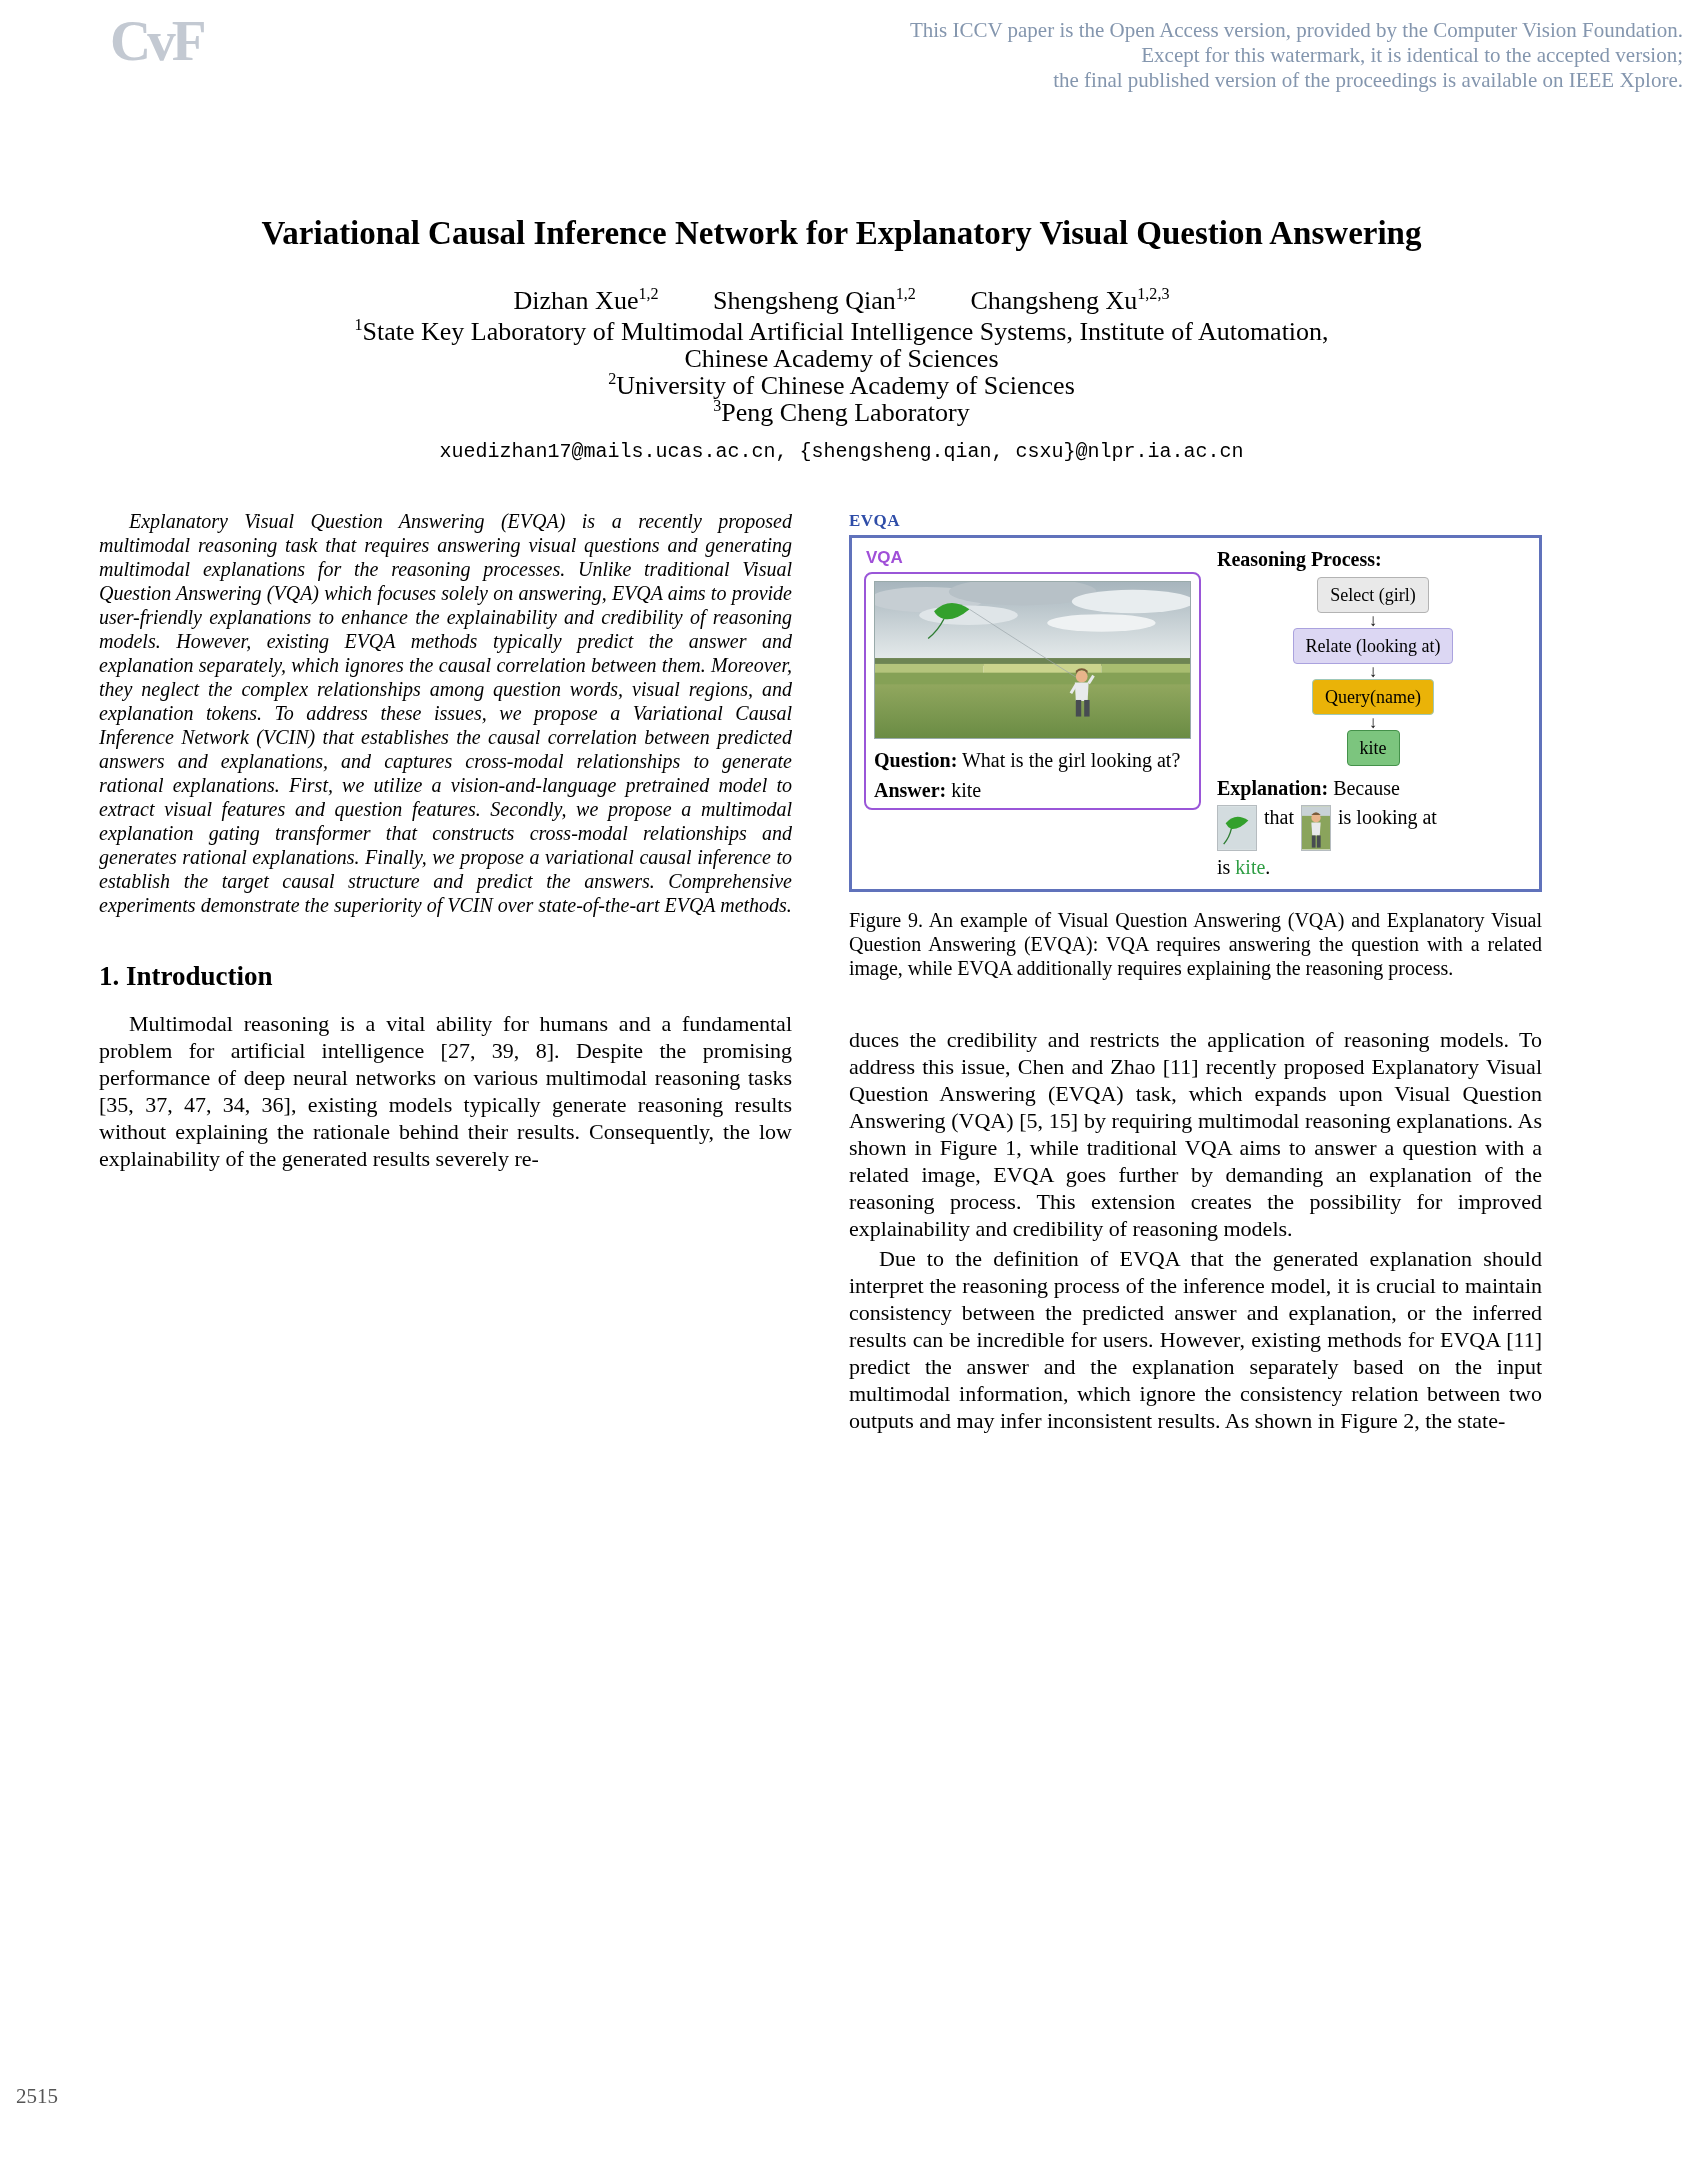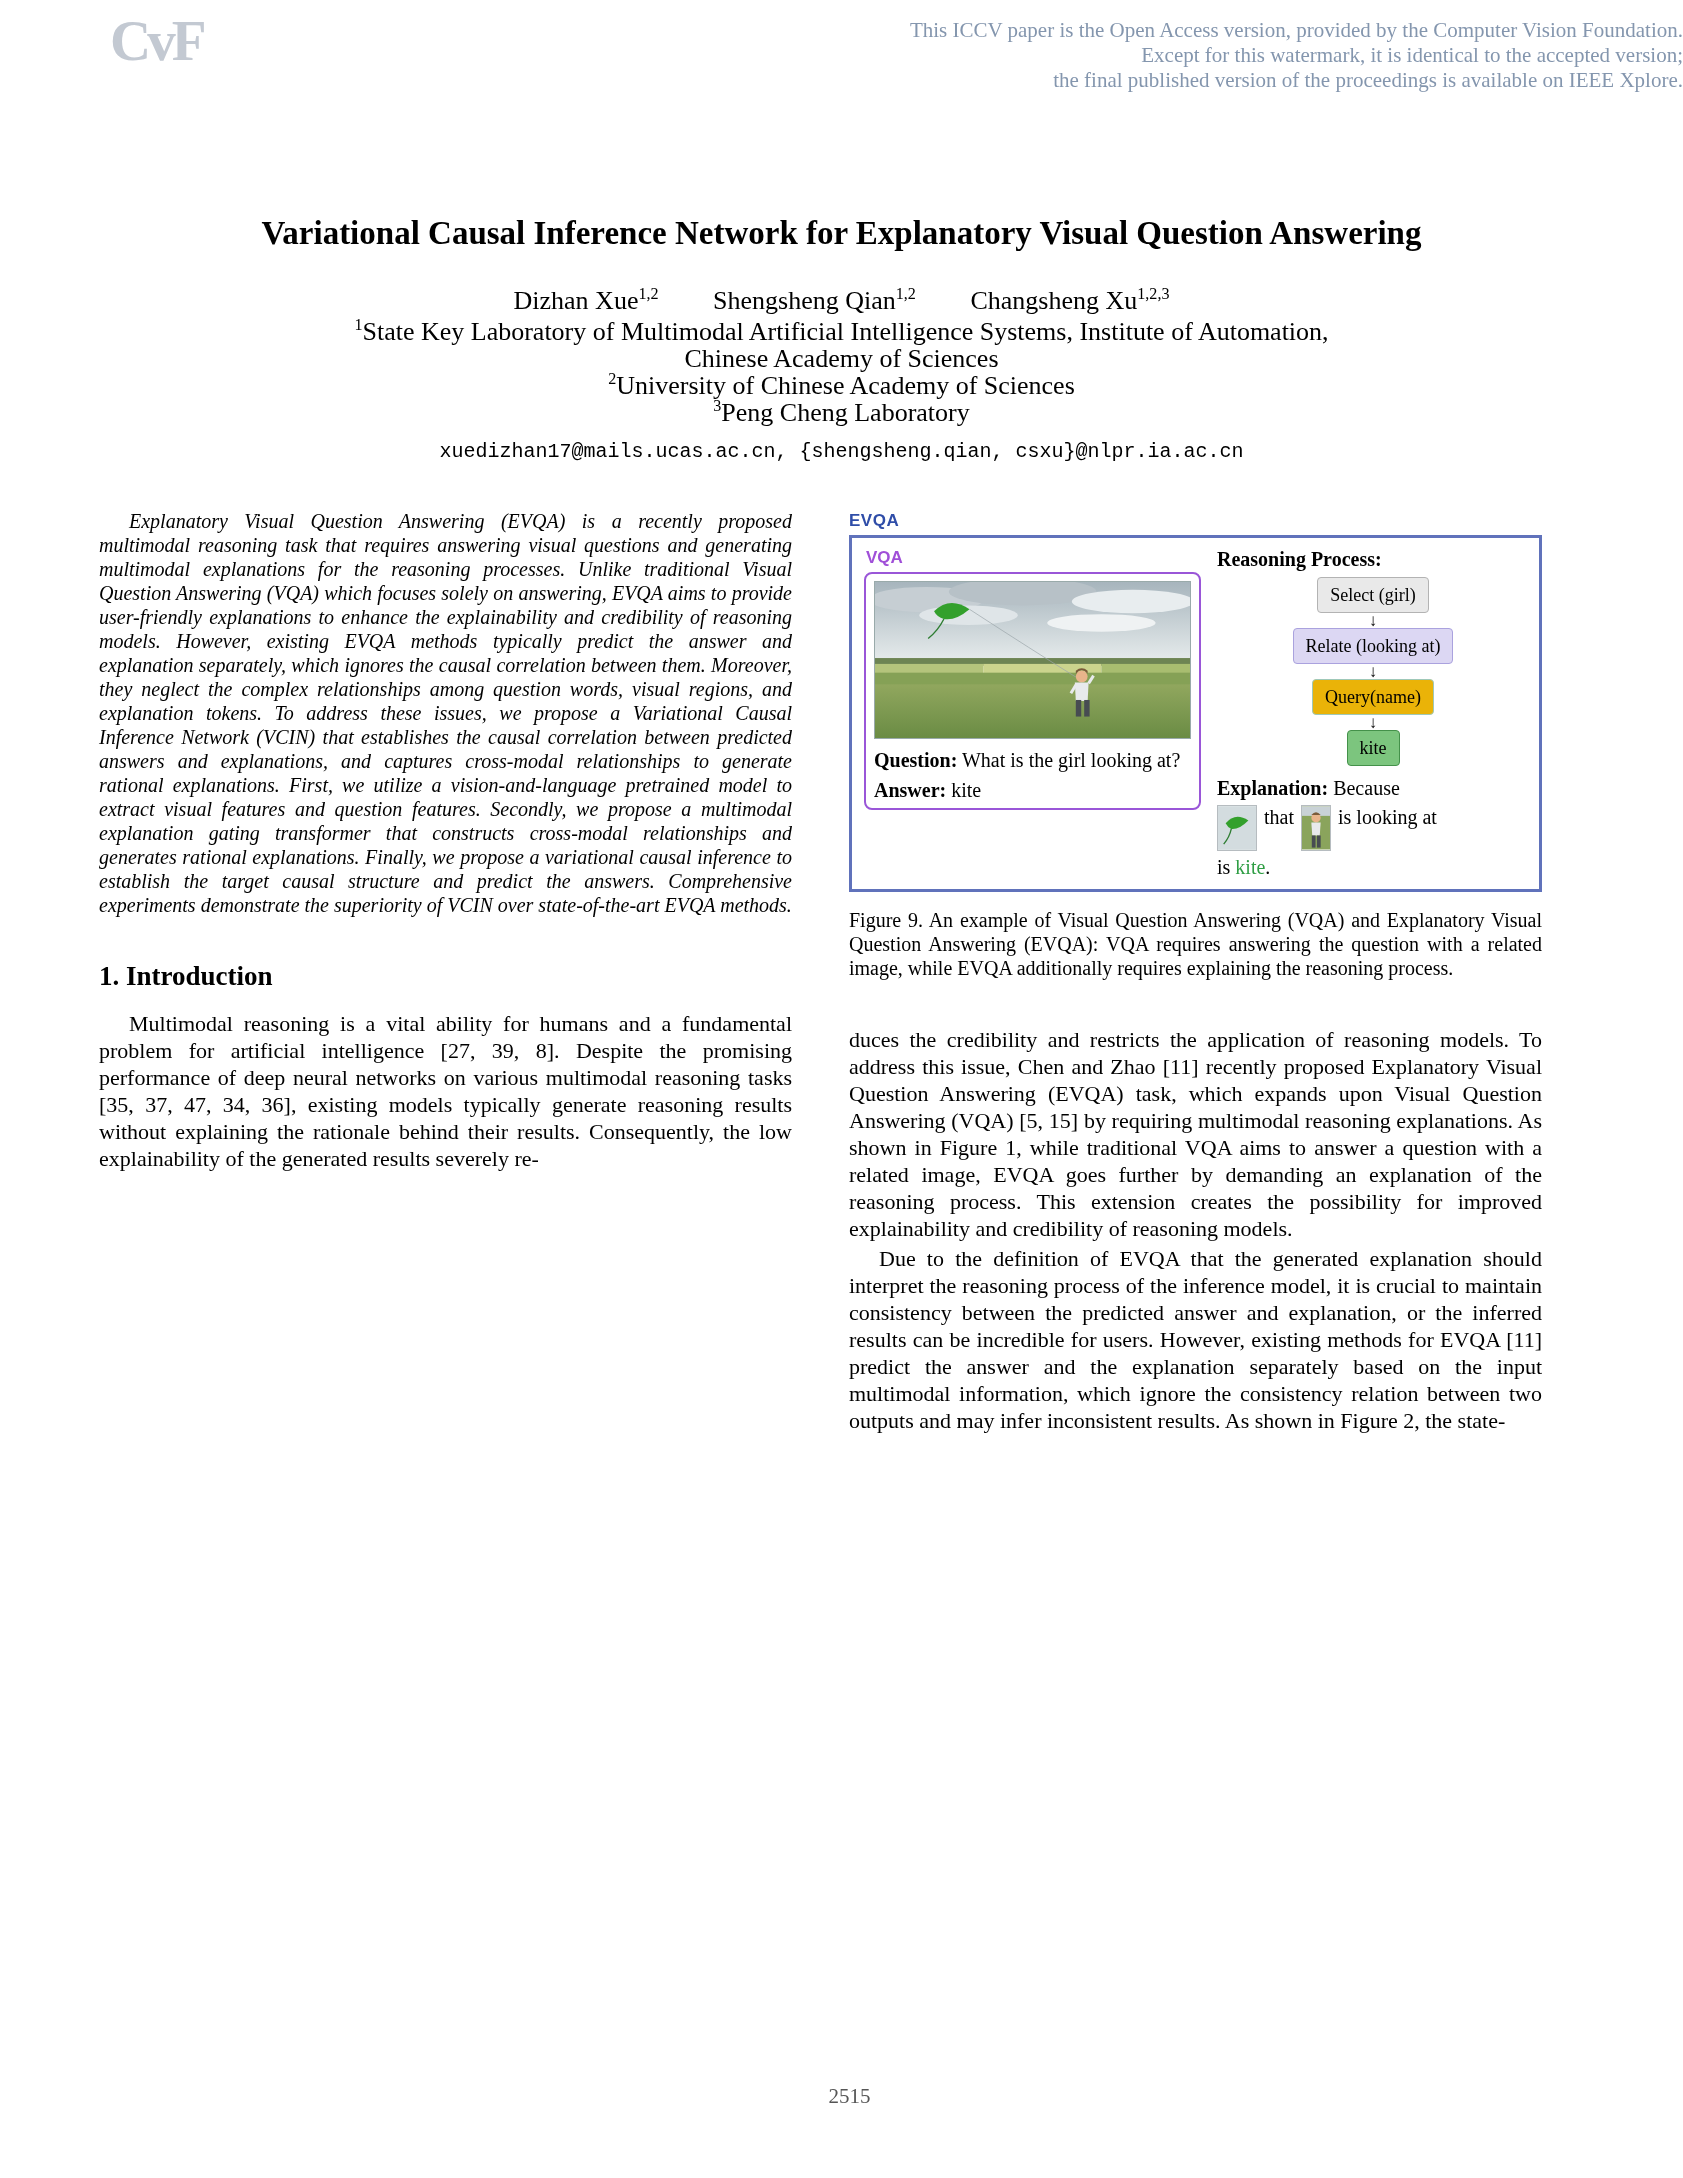--- a/index.html
+++ b/index.html
@@ -47,21 +47,21 @@
   .step { display: inline-block; border: 1px solid; border-radius: 4px; font-size: 18px; line-height: 22px; padding: 6px 12px; }
   .arrow { text-align: center; font-size: 17px; line-height: 15px; font-weight: bold; }
   .expl { margin-top: 10px; font-size: 20px; line-height: 24px; }
   .expl-row { display: flex; align-items: flex-start; gap: 7px; margin: 5px 0 4px 0; }
   .thumb { flex: none; border: 1px solid #b6bcc0; display: block; }
 
   .caption { font-size: 20px; line-height: 24px; text-align: justify; margin-top: 16px; }
   .rc-para1 { margin-top: 46px; }
   .rc-para2 { margin-top: 3px; }
 
-  .page-number { position: absolute; left: 16px; right: 0; bottom: 69px; text-align: center; font-size: 21px; color: #555; }
+  .page-number { position: absolute; left: 16px; right: 0; bottom: 69px; text-align: left; font-size: 21px; color: #555; }
 </style>
 </head>
 <body>
 
 <div class="page">
 
   <div class="cvf-logo">CvF</div>
 
   <div class="watermark" style="color: rgb(132, 150, 174);">
     <div>This ICCV paper is the Open Access version, provided by the Computer Vision Foundation.</div>
@@ -91,21 +91,21 @@
     <div class="col">
       <p class="abstract-text">Explanatory Visual Question Answering (EVQA) is a recently proposed multimodal reasoning task that requires answering visual questions and generating multimodal explanations for the reasoning processes. Unlike traditional Visual Question Answering (VQA) which focuses solely on answering, EVQA aims to provide user-friendly explanations to enhance the explainability and credibility of reasoning models. However, existing EVQA methods typically predict the answer and explanation separately, which ignores the causal correlation between them. Moreover, they neglect the complex relationships among question words, visual regions, and explanation tokens. To address these issues, we propose a Variational Causal Inference Network (VCIN) that establishes the causal correlation between predicted answers and explanations, and captures cross-modal relationships to generate rational explanations. First, we utilize a vision-and-language pretrained model to extract visual features and question features. Secondly, we propose a multimodal explanation gating transformer that constructs cross-modal relationships and generates rational explanations. Finally, we propose a variational causal inference to establish the target causal structure and predict the answers. Comprehensive experiments demonstrate the superiority of VCIN over state-of-the-art EVQA methods.</p>
 
       <h2 class="section-heading">1. Introduction</h2>
       <p class="body-text indent">Multimodal reasoning is a vital ability for humans and a fundamental problem for artificial intelligence [27, 39, 8]. Despite the promising performance of deep neural networks on various multimodal reasoning tasks [35, 37, 47, 34, 36], existing models typically generate reasoning results without explaining the rationale behind their results. Consequently, the low explainability of the generated results severely re-</p>
     </div>
 
     <div class="col">
 
       <div class="figure1">
-        <div class="evqa-label" style="color: rgb(47, 77, 168);">EVQA</div>
+        <div class="evqa-label" style="color: rgb(47, 77, 168); font-family: Liberation Serif, serif;">EVQA</div>
 
         <div class="evqa-box" style="border-color: rgb(96, 114, 187);">
 
           <div class="vqa-wrap">
             <div class="vqa-label" style="color: rgb(160, 79, 216);">VQA</div>
             <div class="vqa-box" style="border-color: rgb(154, 86, 216);">
               <svg class="photo" viewBox="0 0 320 160" preserveAspectRatio="none">
                 <defs>
                   <linearGradient id="skyg" x1="0" y1="0" x2="0" y2="1">
                     <stop offset="0" stop-color="#a7b5bd"></stop>

